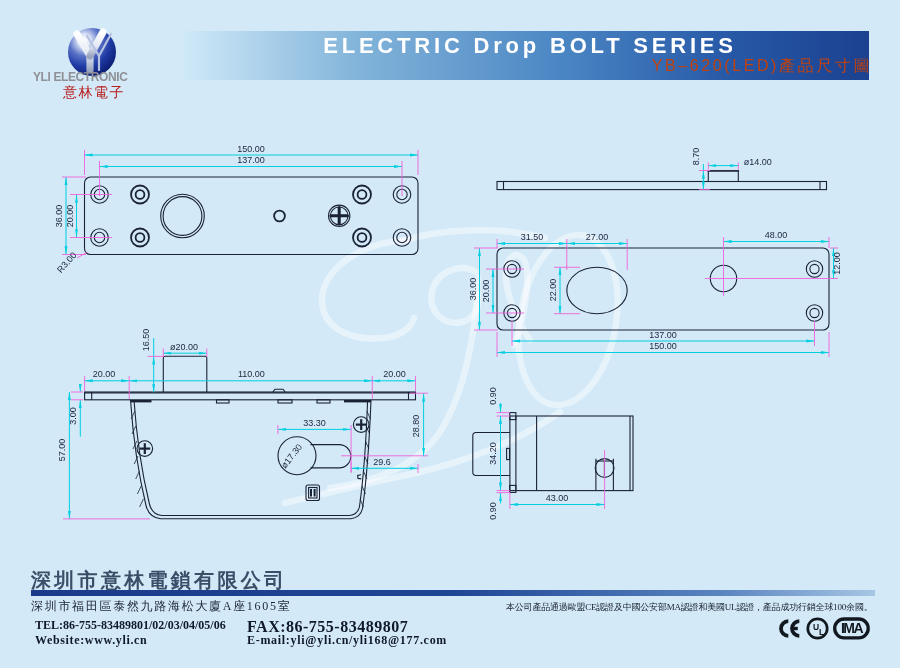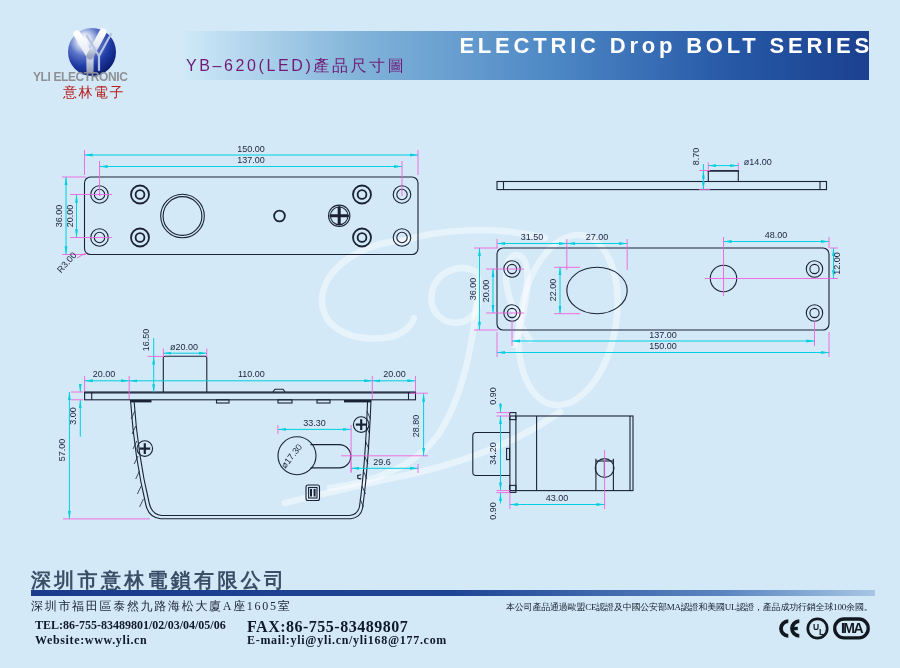--- a/index.html
+++ b/index.html
@@ -1,20 +1,20 @@
 <!DOCTYPE html>
 <html><head><meta charset="utf-8"><style>
 html,body{margin:0;padding:0}
 body{width:900px;height:668px;position:relative;background:#d3e9f7;font-family:"Liberation Sans",sans-serif;overflow:hidden}
 .abs{position:absolute}
 </style></head><body>
 
 <div class="abs" style="left:183px;top:31px;width:686px;height:49px;background:linear-gradient(90deg,#cfe9f8 0%,#83b5da 25%,#4b86c4 55%,#2658a6 80%,#1b4190 100%)"></div>
-<div class="abs" style="left:187px;top:34.5px;width:686px;text-align:right;color:#fff;font-weight:bold;font-size:22px;letter-spacing:3.8px;line-height:1;white-space:nowrap">ELECTRIC Drop BOLT SERIES</div>
-<div class="abs" style="left:186px;top:58px;width:686px;text-align:left;color:#701a75;font-size:16px;letter-spacing:2.6px;line-height:1;white-space:nowrap">YB–620(LED)產品尺寸圖</div>
+<div class="abs" style="left:187px;top:34.5px;width:686px;text-align:center;color:#fff;font-weight:bold;font-size:22px;letter-spacing:3.8px;line-height:1;white-space:nowrap">ELECTRIC Drop BOLT SERIES</div>
+<div class="abs" style="left:186px;top:58px;width:686px;text-align:right;color:#c2410c;font-size:16px;letter-spacing:2.6px;line-height:1;white-space:nowrap">YB–620(LED)產品尺寸圖</div>
 
 <svg class="abs" style="left:60px;top:24px" width="70" height="60" viewBox="0 0 70 60">
 <defs>
 <radialGradient id="sp" cx="34%" cy="26%" r="80%">
 <stop offset="0%" stop-color="#ffffff"></stop>
         <stop offset="16%" stop-color="#dde5f6"></stop>
 <stop offset="40%" stop-color="#5b74c8"></stop>
         <stop offset="68%" stop-color="#1e3aa4"></stop>
         <stop offset="100%" stop-color="#0a1a6e"></stop>
 </radialGradient>

